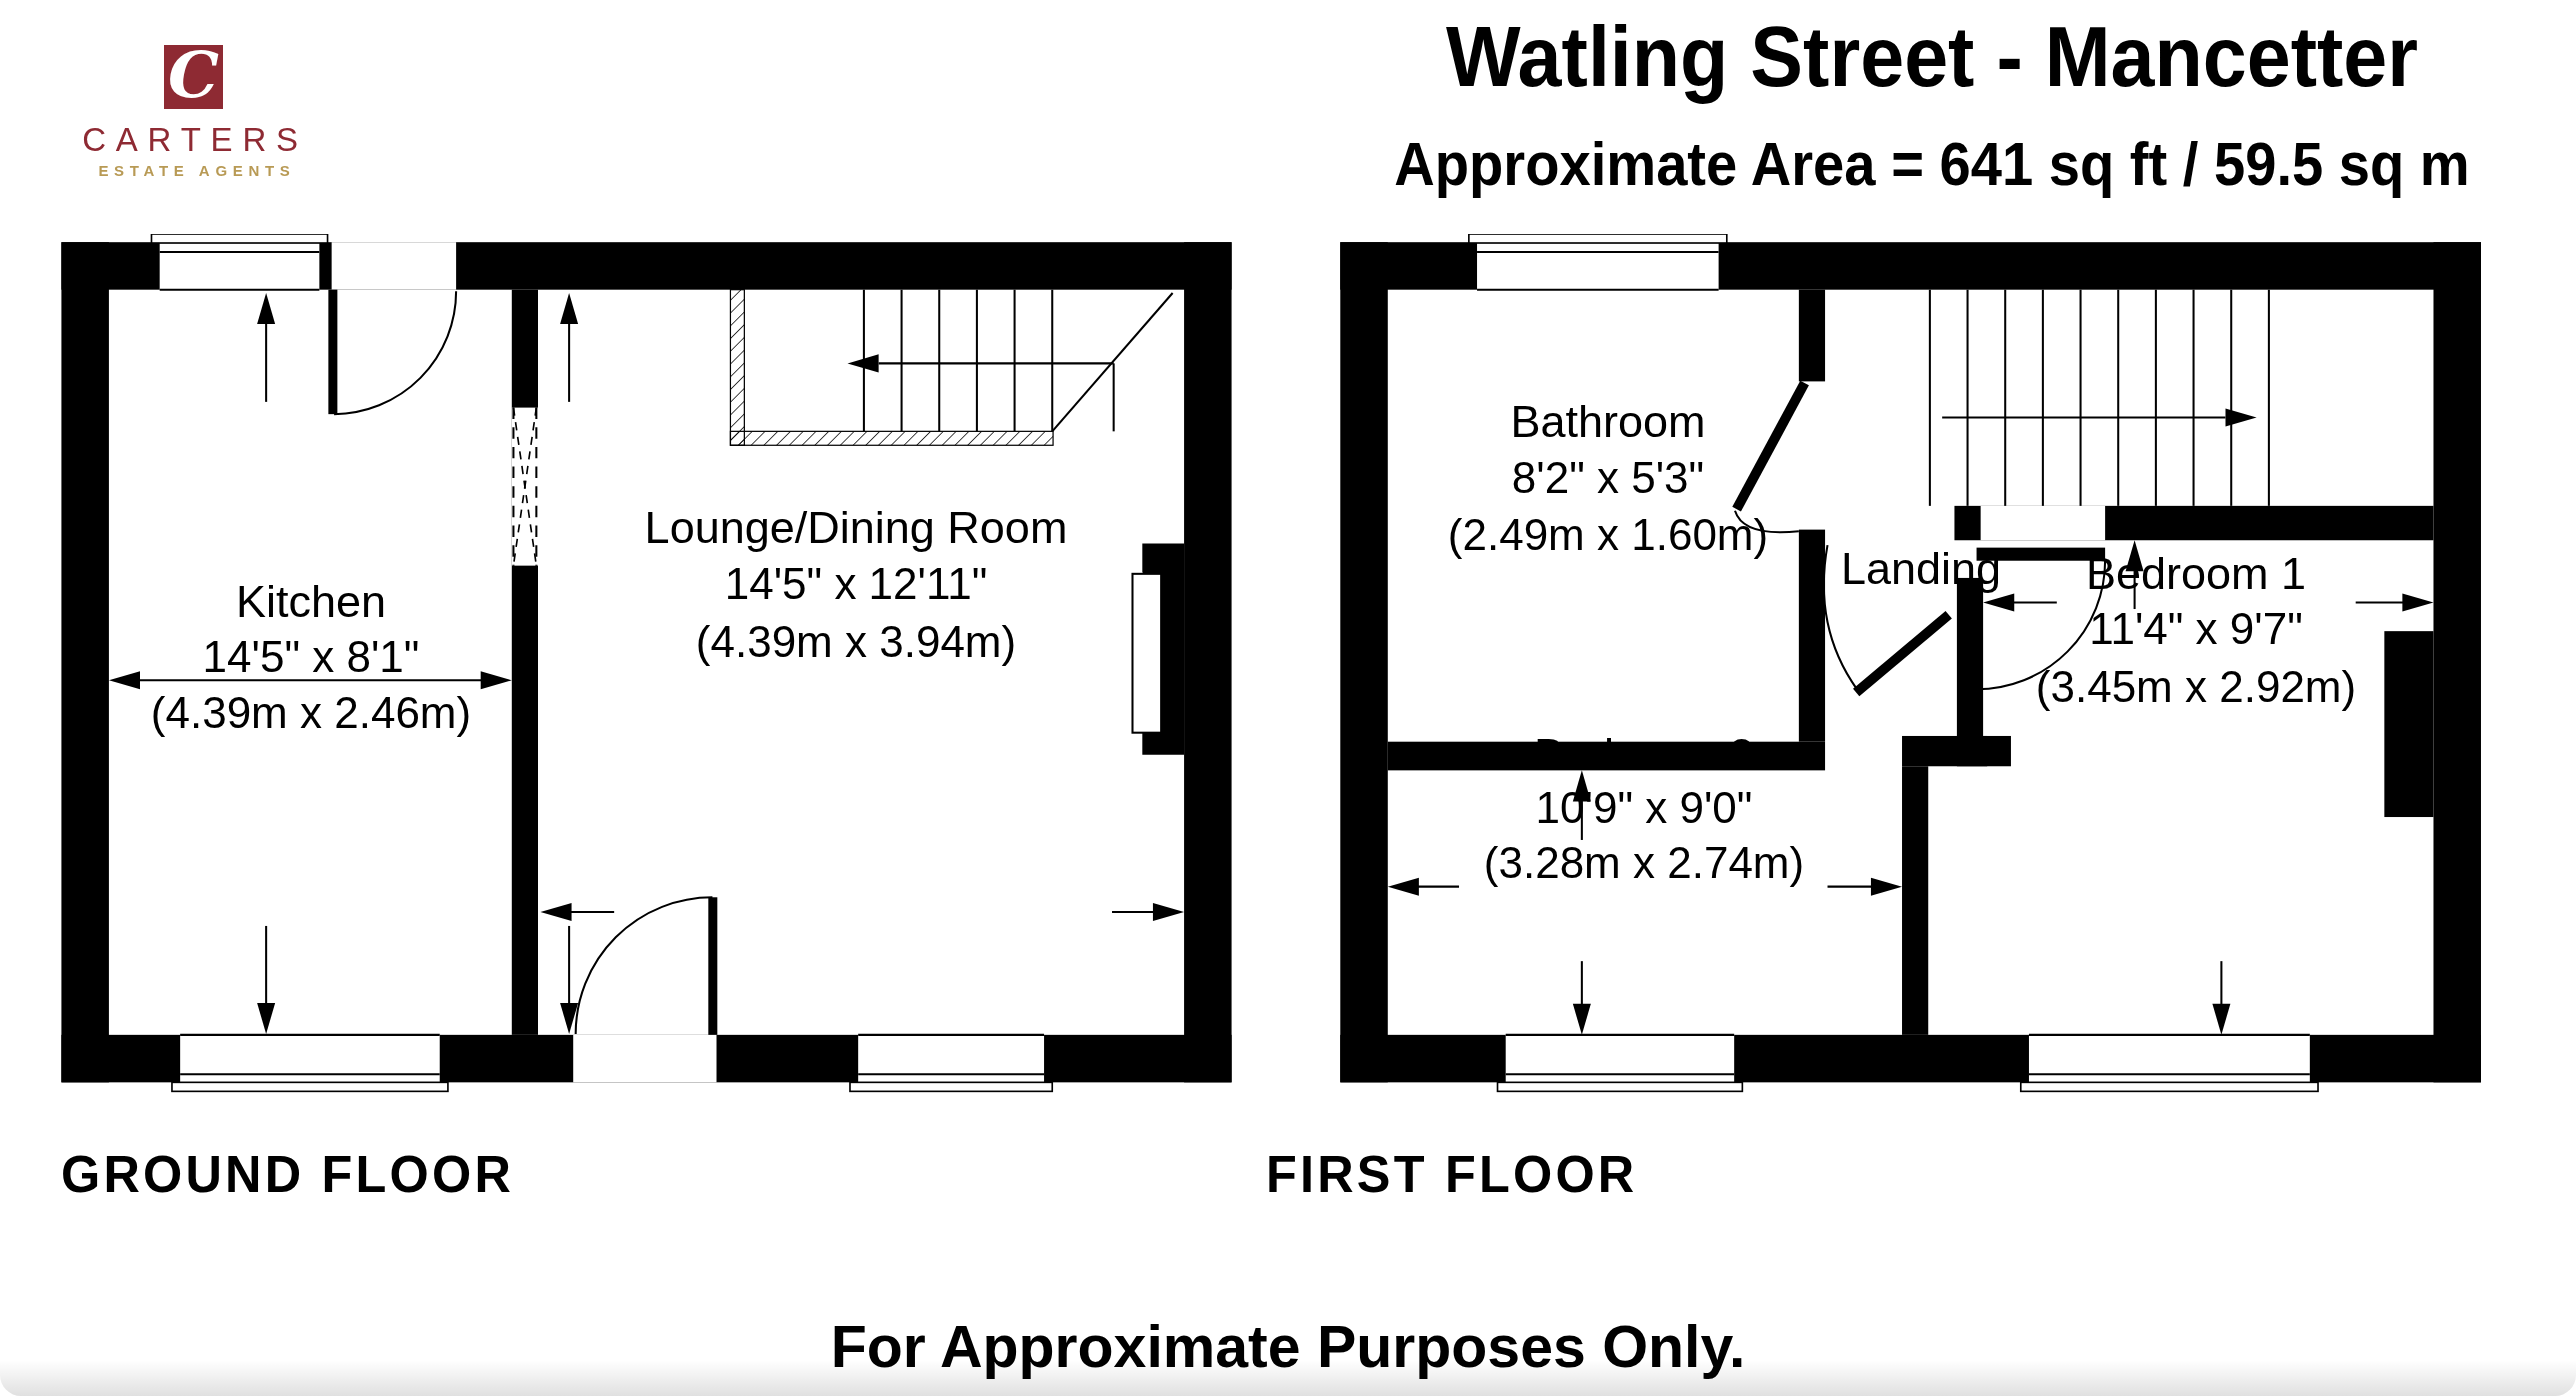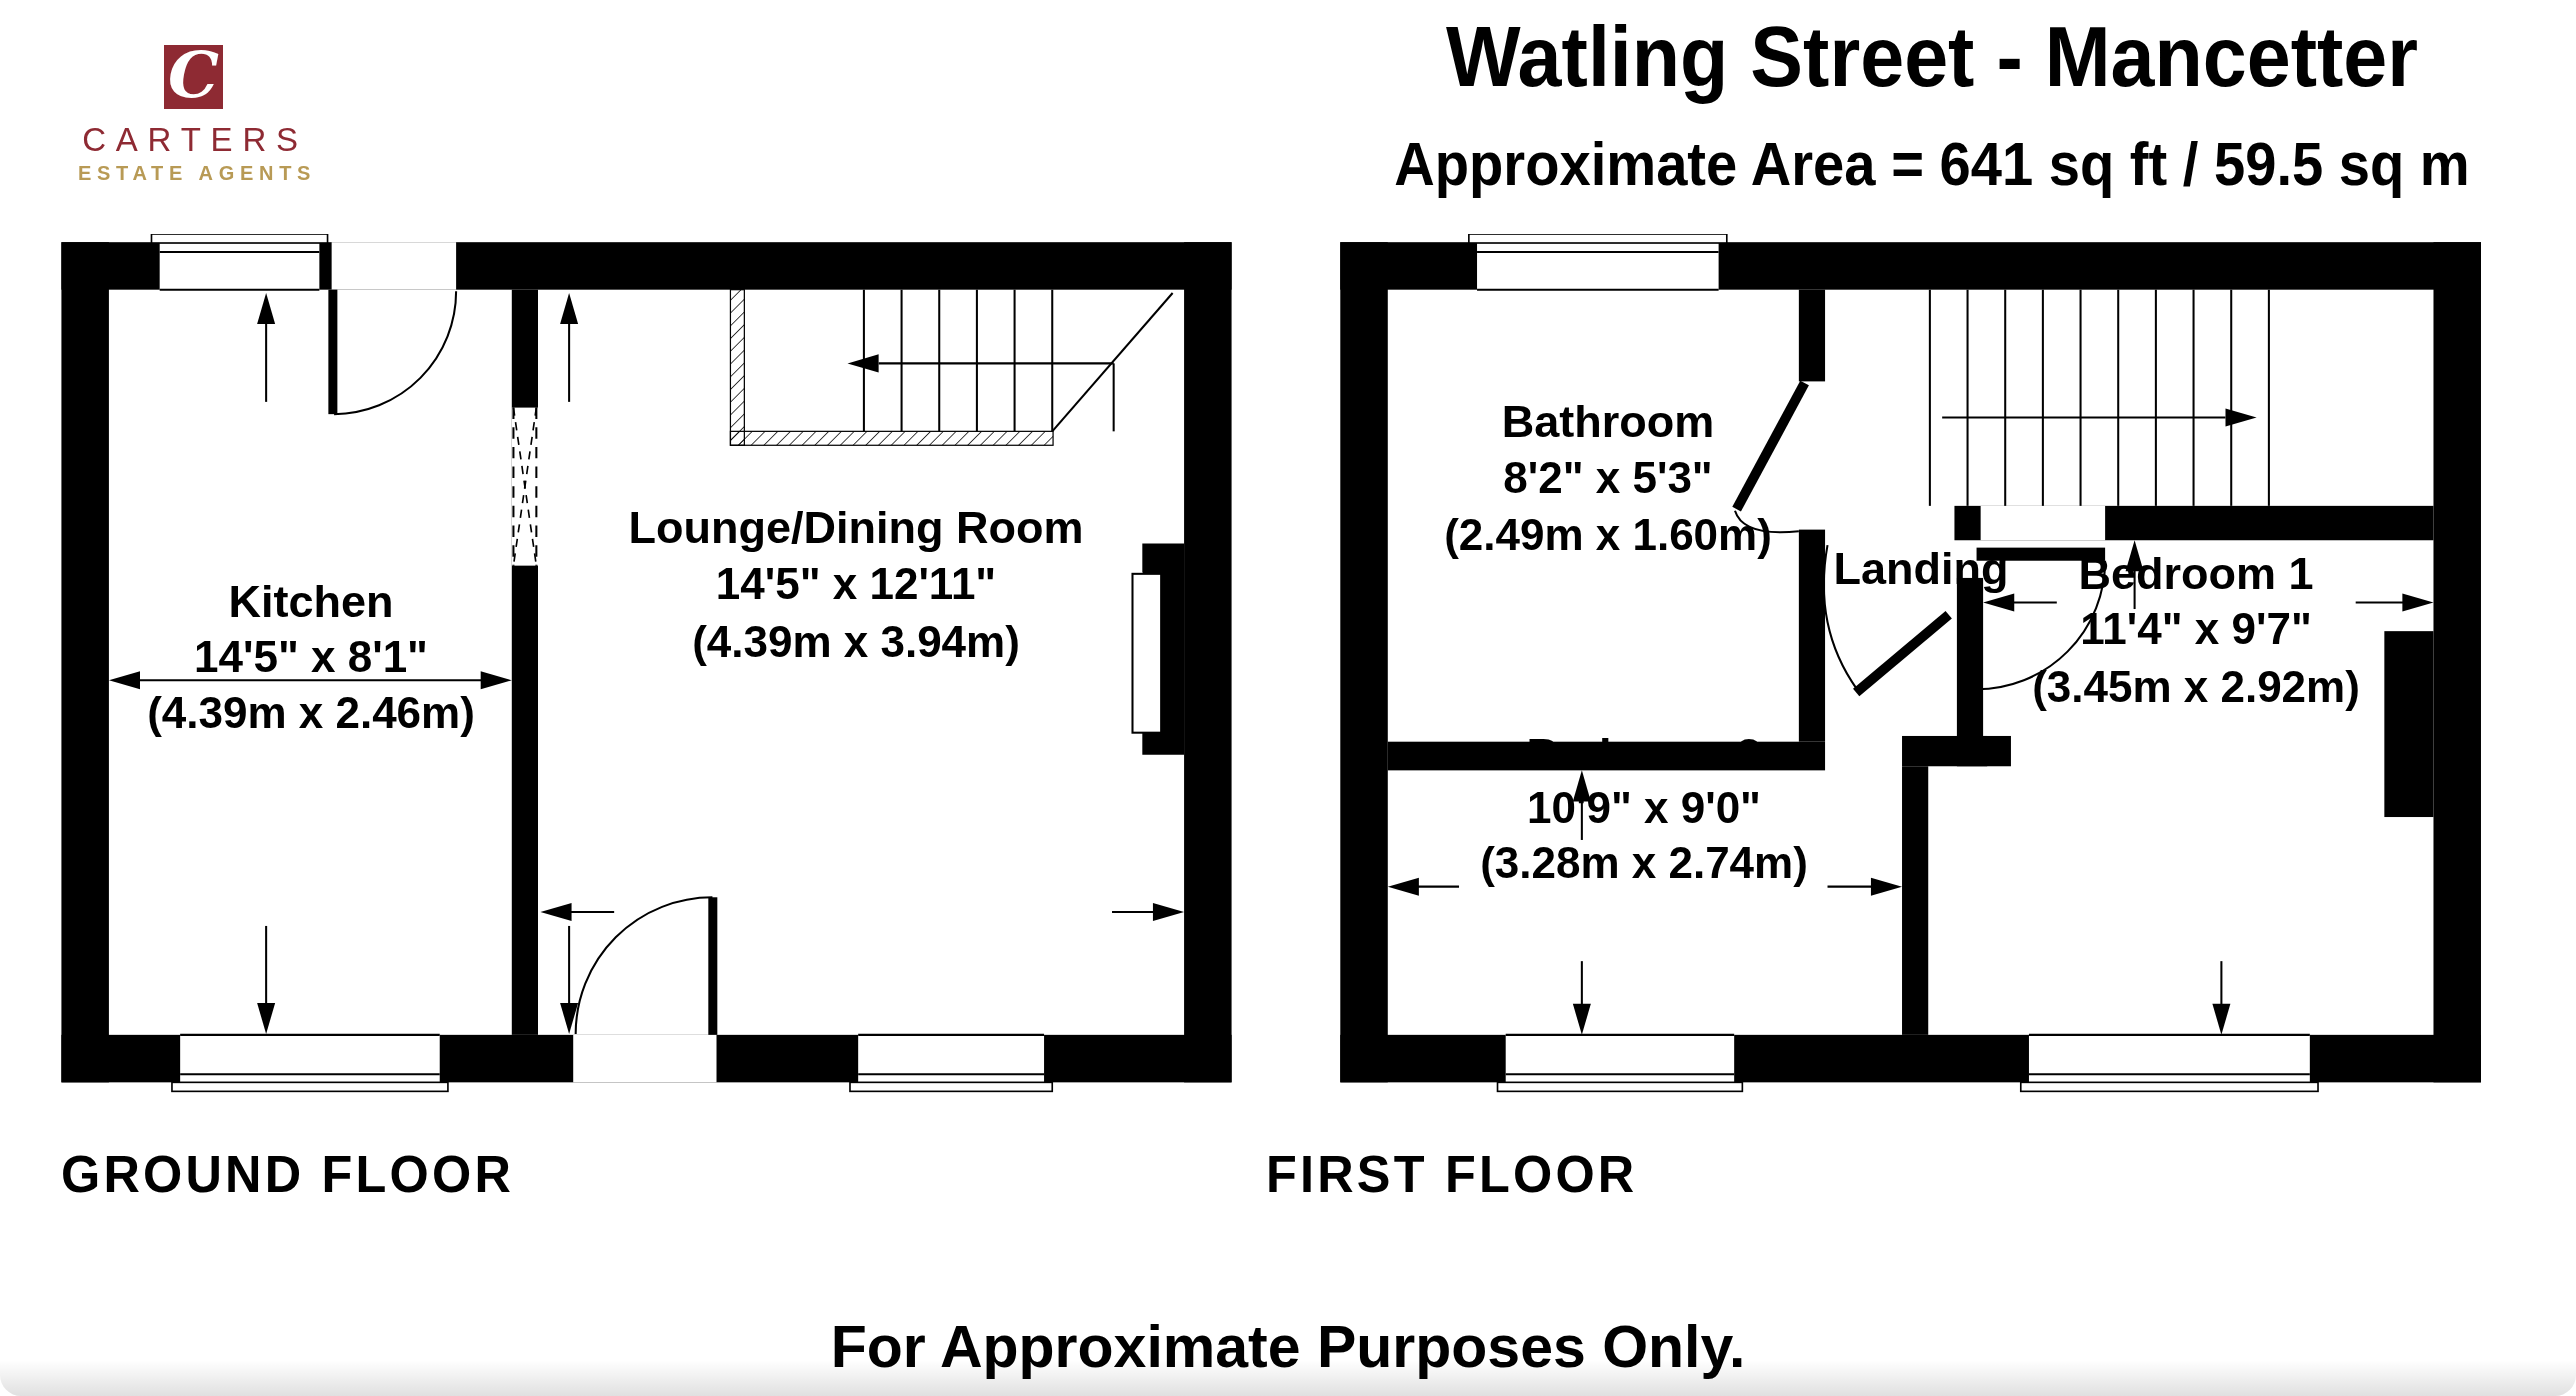--- a/index.html
+++ b/index.html
@@ -6,29 +6,29 @@
   .screen{position:relative;width:2576px;height:1396px;background:#ffffff;overflow:hidden;
           font-family:"Liberation Sans",sans-serif;color:#000;}
   
   .logo-square{position:absolute;left:164px;top:45px;width:59px;height:64px;background:#8e2a33;
                display:flex;align-items:center;justify-content:center;}
   .logo-square .c{font-family:"DejaVu Serif",serif;font-style:italic;font-weight:bold;
                   font-size:64px;color:#ffffff;line-height:1;transform:translateY(-1.6px);}
   .brand-name{position:absolute;left:195px;top:121px;transform:translateX(-50%);
               font-size:33px;letter-spacing:9.8px;color:#8e2a33;white-space:nowrap;}
   .brand-tagline{position:absolute;left:197px;top:162px;transform:translateX(-50%);
-              font-size:20px;letter-spacing:5.7px;color:#b89a55;white-space:nowrap;font-weight:bold;}
+              font-size:15px;letter-spacing:5.7px;color:#b89a55;white-space:nowrap;font-weight:bold;}
   .plan-title{position:absolute;left:1932px;top:8.2px;transform:translateX(-50%);
               font-size:85px;font-weight:bold;white-space:nowrap;}
   .plan-title>span{display:inline-block;transform:scaleX(0.93);transform-origin:center;}
   .plan-subtitle{position:absolute;left:1932px;top:129px;transform:translateX(-50%);
               font-size:61px;font-weight:bold;white-space:nowrap;}
   .plan-subtitle>span{display:inline-block;transform:scaleX(0.92);transform-origin:center;}
   
-  .lbl{position:absolute;transform:translate(-50%,-50%);font-weight:bold;font-size:45px;
+  .lbl{position:absolute;transform:translate(-50%,-50%);font-weight:normal;font-size:45px;
        white-space:nowrap;text-align:center;}
   .lbl.dim{font-size:44px;}
   .floor-label{position:absolute;font-weight:bold;font-size:52px;letter-spacing:3.3px;white-space:nowrap;}
   .floor-label>span{display:inline-block;transform:scaleX(0.97);transform-origin:left center;}
   
   .footer-line1{position:absolute;left:50%;top:1219px;transform:translateX(-50%);
        font-size:59px;letter-spacing:2.5px;white-space:nowrap;}
   .footer-line2{position:absolute;left:50%;top:1313px;transform:translateX(-50%);
        font-size:59px;font-weight:bold;white-space:nowrap;}
   .page-shadow{position:absolute;left:0;right:0;bottom:0;height:36px;

